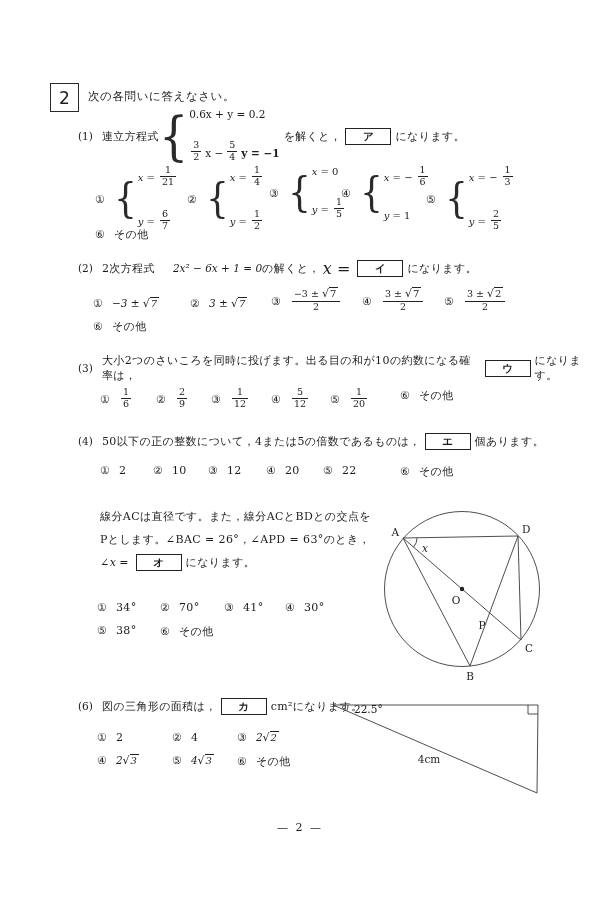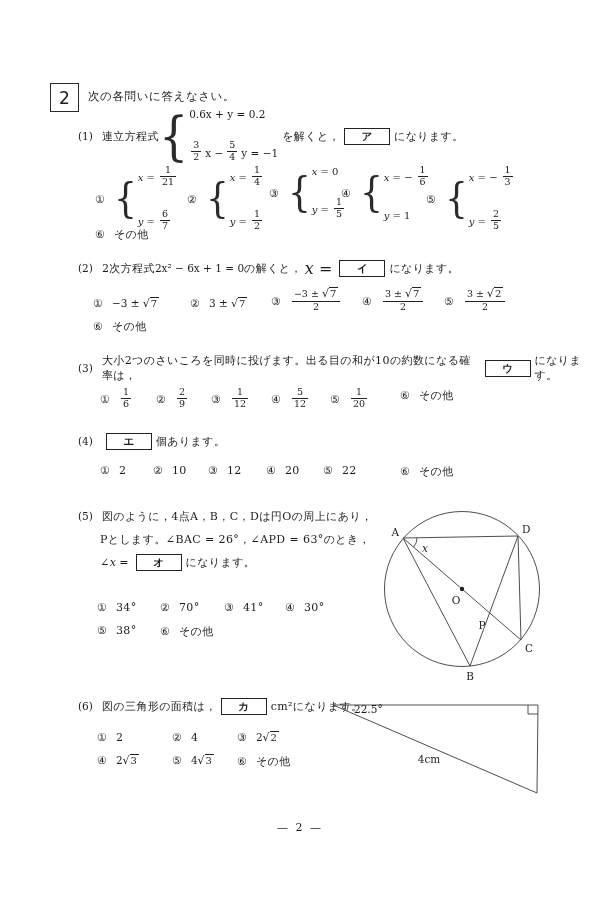--- a/index.html
+++ b/index.html
@@ -35,21 +35,21 @@
   .rad{border-top:1px solid #222;padding:0 2px 0 1px;font-size:10px;}
   
   .brace{display:inline-block;line-height:1;font-weight:300;color:#2a2a2a;margin-right:1px;}
   .b-lg{font-size:46px;transform:scaleY(1.12);}
   .b-md{font-size:36px;transform:scaleY(1.12);}
   
   .sys{display:inline-flex;flex-direction:column;gap:21px;margin-right:4px;}
   .sys-line{display:flex;align-items:center;font-size:10.5px;white-space:nowrap;}
   .sys-sm .sys-line{font-size:10px;}
   .var{font-style:italic;margin-right:3px;letter-spacing:0;}
-  .mathexp{font-size:10.5px;letter-spacing:0;white-space:nowrap;}
+  .mathexp{font-size:10.5px;letter-spacing:0;white-space:nowrap;font-style:italic;}
   .mark{font-size:11px;margin-right:9px;letter-spacing:0;}
   .opt-abs{position:absolute;display:inline-flex;align-items:center;}
   .opt-sys{position:absolute;display:inline-flex;align-items:center;}
   .q5line{height:23px;line-height:23px;white-space:nowrap;}
   .cont{padding-left:22px;}
   svg{position:absolute;overflow:visible;}
   svg text{font-family:"DejaVu Serif","Liberation Serif",serif;font-size:10.5px;fill:#1c1c1c;letter-spacing:0;}
   .footer{position:absolute;left:0;top:821px;width:600px;text-align:center;font-size:11px;letter-spacing:2px;}
 </style>
 </head>
@@ -69,21 +69,21 @@
     <span class="sys-line">
       <span class="frac">
           <span class="num">3</span>
           <span class="den">2</span>
         </span>
       <span style="margin:0 2px;">x −</span>
       <span class="frac">
           <span class="num">5</span>
           <span class="den">4</span>
         </span>
-      <span style="margin-left:2px;">y = −1</span>
+      <span style="margin-left:2px;font-weight:bold;">y = −1</span>
     </span>
   </span>
   <span class="jp">を解くと，</span>
   <span class="ansbox">ア</span>
   <span class="jp">になります。</span>
 </div>
 
 <div class="layer" style="top:166px;height:58px;">
   <span class="opt-sys" style="left:95px">
     <span class="mark">①</span>
@@ -182,21 +182,21 @@
 </div>
 <div class="layer" style="top:227px;">
   <span class="opt-abs jp" style="left:95px">
     <span class="mark">⑥</span>
     <span>その他</span>
   </span>
 </div>
 
 <div class="layer flexrow" style="top:258px;height:20px;padding-left:78px;box-sizing:border-box;">
   <span class="qno">(2)</span>
-  <span class="jp" style="margin-right:0;">2次方程式</span>
+  <span class="jp" style="margin-right:18px;">2次方程式</span>
   <span class="mathexp">2x² − 6x + 1 = 0</span>
   <span class="jp">の解くと，</span>
   <span class="var" style="margin-left:3px;">x =</span>
   <span class="ansbox">イ</span>
   <span class="jp">になります。</span>
 </div>
 
 <div class="layer" style="top:289px;height:32px;">
   <span class="opt-abs" style="left:93px;top:8px;">
     <span class="mark">①</span>
@@ -278,20 +278,21 @@
       </span>
     </span>
   <span class="opt-abs jp" style="left:400px">
       <span class="mark">⑥</span>
       <span>その他</span>
     </span>
 </div>
 
 <div class="layer flexrow" style="top:431px;height:20px;padding-left:78px;box-sizing:border-box;">
   <span class="qno">(4)</span>
+  <span class="jp">50以下の正の整数について，4または5の倍数であるものは，</span>
   <span class="ansbox">エ</span>
   <span class="jp">個あります。</span>
 </div>
 <div class="layer" style="top:464px;height:18px;">
   <span class="opt-abs jp" style="left:100px">
       <span class="mark">①</span>
       <span>2</span>
     </span>
   <span class="opt-abs jp" style="left:153px">
       <span class="mark">②</span>
@@ -309,21 +310,21 @@
       <span class="mark">⑤</span>
       <span>22</span>
     </span>
   <span class="opt-abs jp" style="left:400px">
       <span class="mark">⑥</span>
       <span>その他</span>
     </span>
 </div>
 
 <div class="layer" style="top:505px;padding-left:78px;box-sizing:border-box;width:380px;">
-  <div class="q5line jp"><span class="qno">(5)</span><span>図のように，4点A，B，C，Dは円Oの周上にあり，</span></div>
+  <div class="q5line jp cont">線分ACは直径です。また，線分ACとBDとの交点を</div>
   <div class="q5line jp cont">Pとします。∠BAC = 26°，∠APD = 63°のとき，</div>
   <div class="q5line jp cont flexrow" style="height:23px;">
     <span>∠</span>
       <span class="var">x =</span>
       <span class="ansbox">オ</span>
       <span>になります。</span>
   </div>
 </div>
 <div class="layer" style="top:601px;height:18px;">
   <span class="opt-abs jp" style="left:97px">

